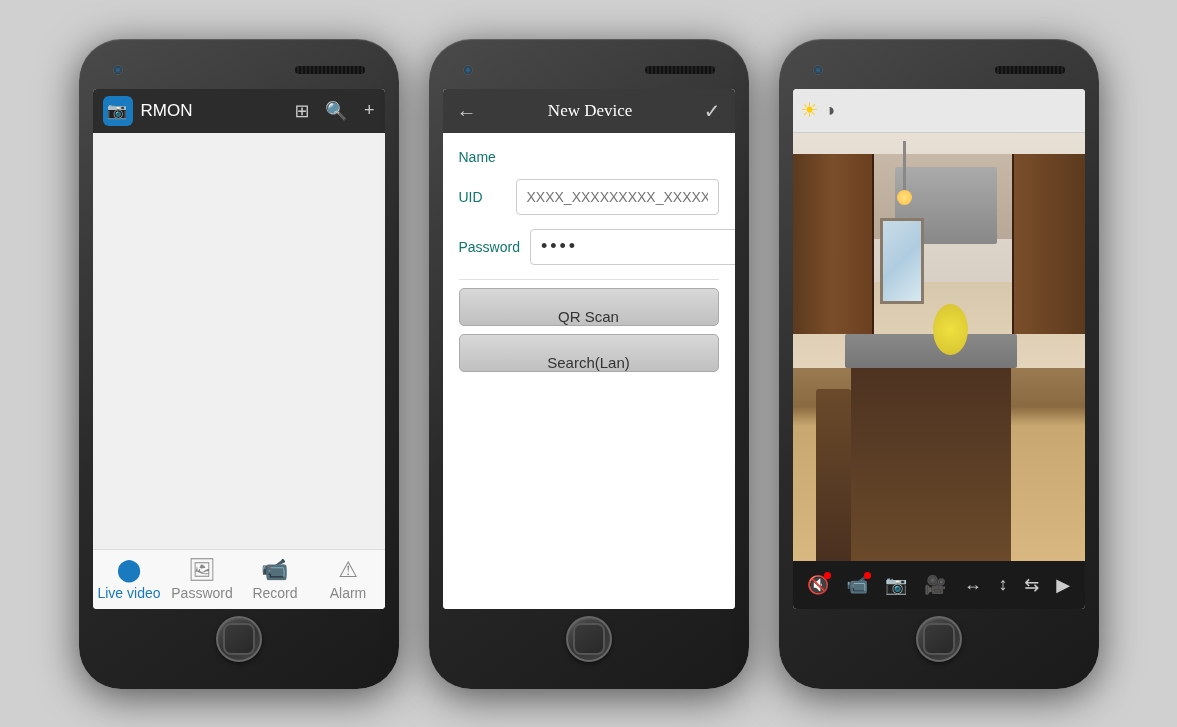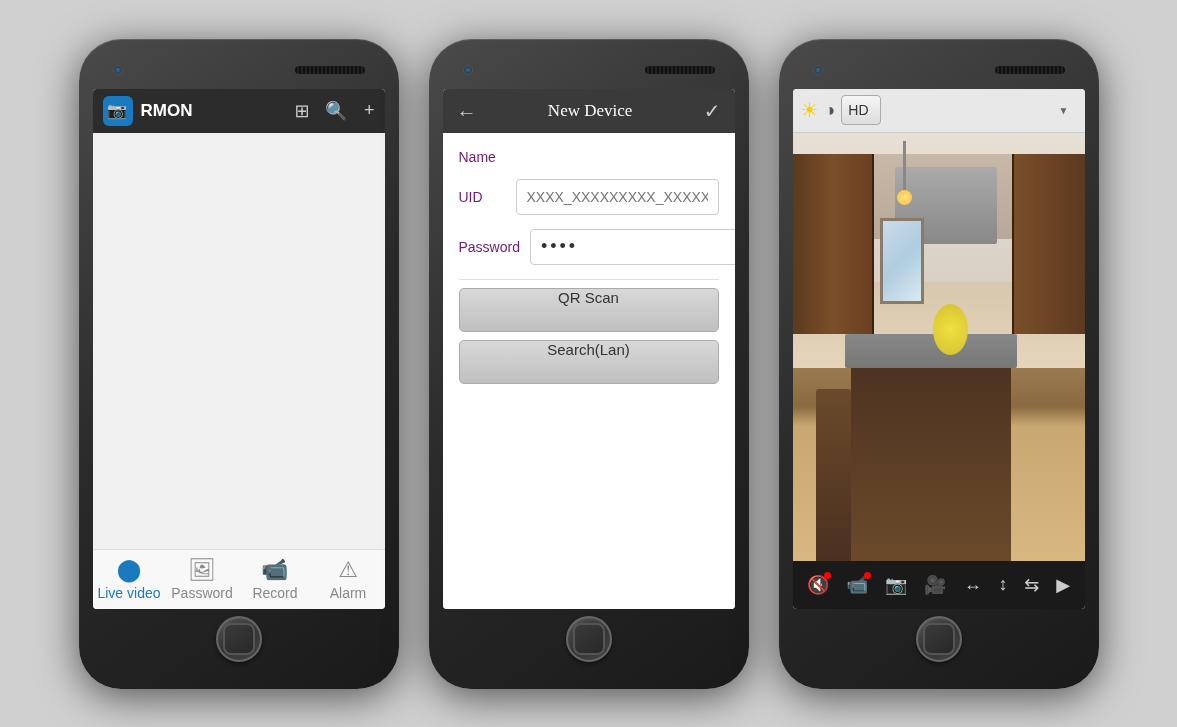--- a/index.html
+++ b/index.html
@@ -117,21 +117,21 @@
       display: flex;
       align-items: center;
       justify-content: center;
       color: white;
       font-size: 16px;
     }
 
     .app-title {
       color: white;
       font-size: 17px;
-      font-weight: bold;
+      font-weight: normal;
       flex: 1;
     }
 
     .app-header-icons {
       display: flex;
       gap: 16px;
       align-items: center;
     }
 
     .header-icon {
@@ -219,21 +219,21 @@
     .form-row {
       display: flex;
       align-items: center;
       margin-bottom: 14px;
       gap: 10px;
     }
 
     .form-label {
       width: 70px;
       font-size: 14px;
-      color: #701a75;
+      color: #0f766e;
       text-align: left;
     }
 
     .form-input {
       flex: 1;
       height: 36px;
       border: 1.5px solid #5aabdf;
       border-radius: 4px;
       padding: 0 10px;
       font-size: 15px;
@@ -256,30 +256,30 @@
     }
 
     .divider {
       height: 1px;
       background: #e0e0e0;
       margin: 8px 0;
     }
 
     .form-btn {
       width: 100%;
-      height: 44px;
+      height: 38px;
       background: linear-gradient(to bottom, #d8d8d8, #c0c0c0);
       border: 1px solid #aaa;
       border-radius: 5px;
       font-size: 15px;
       color: #333;
       cursor: pointer;
       margin-bottom: 8px;
       display: flex;
-      align-items: flex-start;
+      align-items: flex-end;
       justify-content: center;
     }
 
     
     .camera-header {
       background: #e8e8e8;
       height: 44px;
       display: flex;
       align-items: center;
       padding: 0 8px;
@@ -599,28 +599,20 @@
   <div class="phone">
     <div class="phone-top">
       <div class="phone-camera"></div>
       <div class="phone-speaker"></div>
     </div>
     <div class="phone-screen">
 
       <div class="camera-header">
         <span class="brightness-icon">☀</span>
         <span class="contrast-icon">◑</span>
-        <div class="select-wrapper">
-          <select class="quality-select">
-            <option>HD</option>
-            <option>SD</option>
-            <option>Low</option>
-          </select>
-          <span class="select-arrow">▼</span>
-        </div>
       </div>
 
       <div class="camera-feed">
         <div class="kitchen-scene">
           <div class="kitchen-ceiling"></div>
           <div class="kitchen-cabinet-left"></div>
           <div class="kitchen-cabinet-right"></div>
           <div class="kitchen-upper-center"></div>
           <div class="kitchen-hood"></div>
           <div class="kitchen-window"></div>

